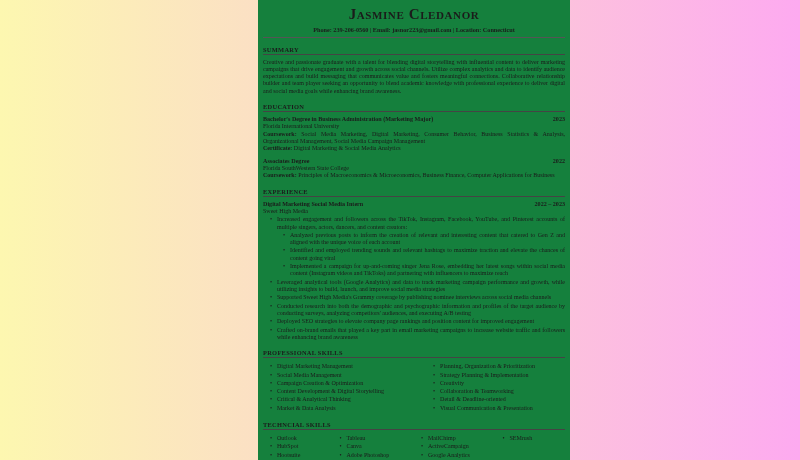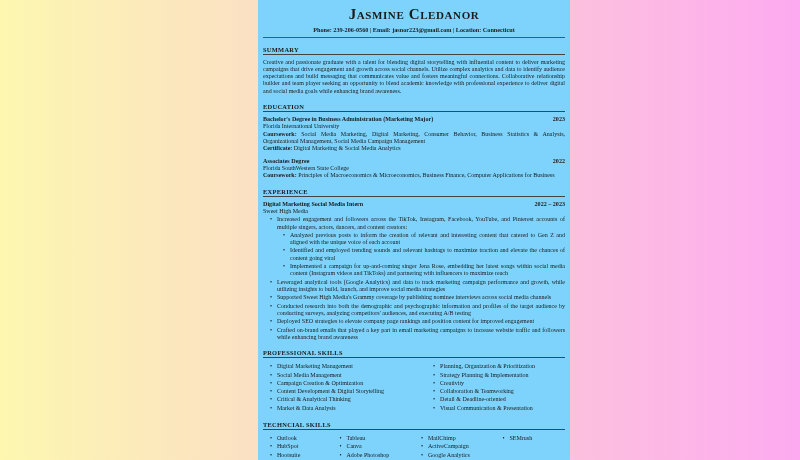--- a/index.html
+++ b/index.html
@@ -7,21 +7,21 @@
   body {
     font-family: "Liberation Serif", serif;
     color: #1b1b1b;
     background: linear-gradient(90deg, #fdf7b0 0%, #fbe0c4 32%, #fdaaf0 100%);
     position: relative;
   }
   .page {
     position: absolute;
     left: 258px; top: 0;
     width: 312px; height: 460px;
-    background: #7dd3fc;
+    background: #15803d;
     padding: 6px 5px 0 5px;
     overflow: hidden;
   }
   .name {
     text-align: center;
     font-size: 15px;
     font-weight: bold;
     font-variant: small-caps;
     letter-spacing: 0.6px;
     line-height: 1.1;

